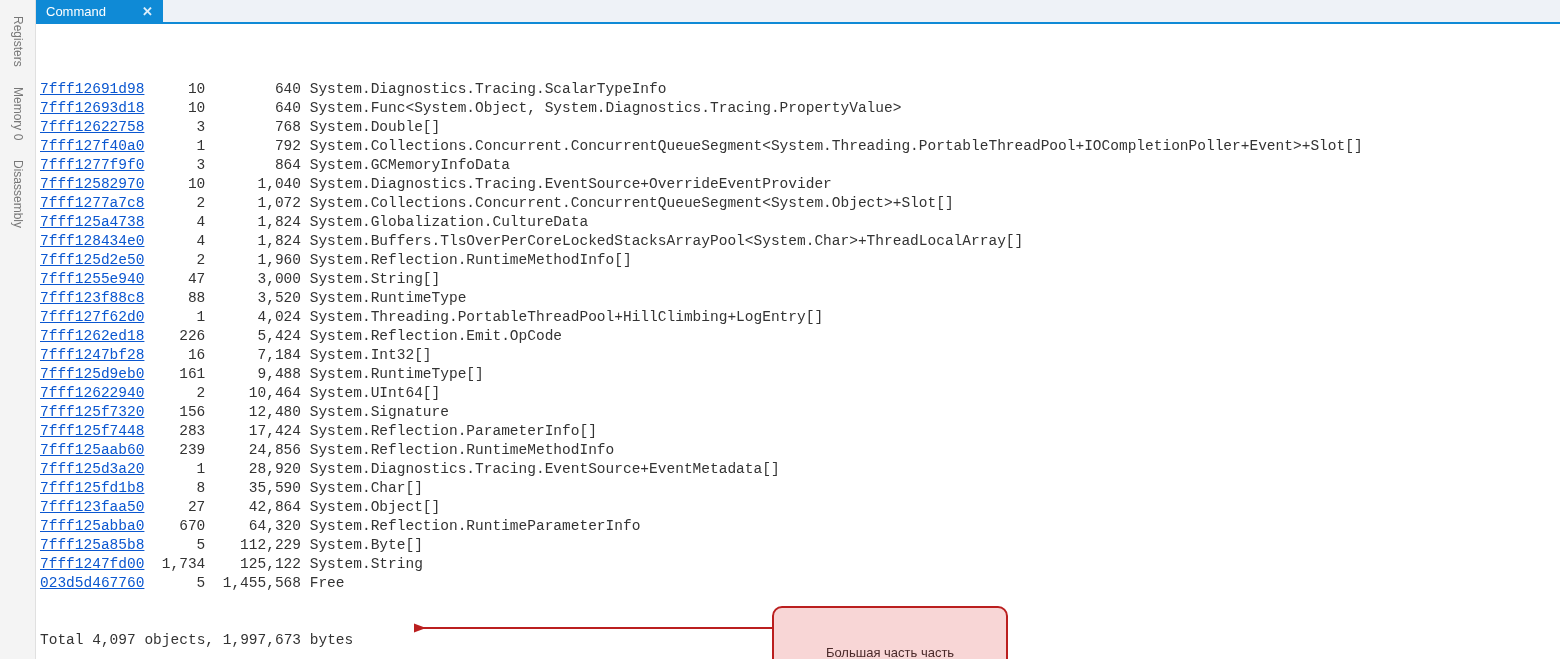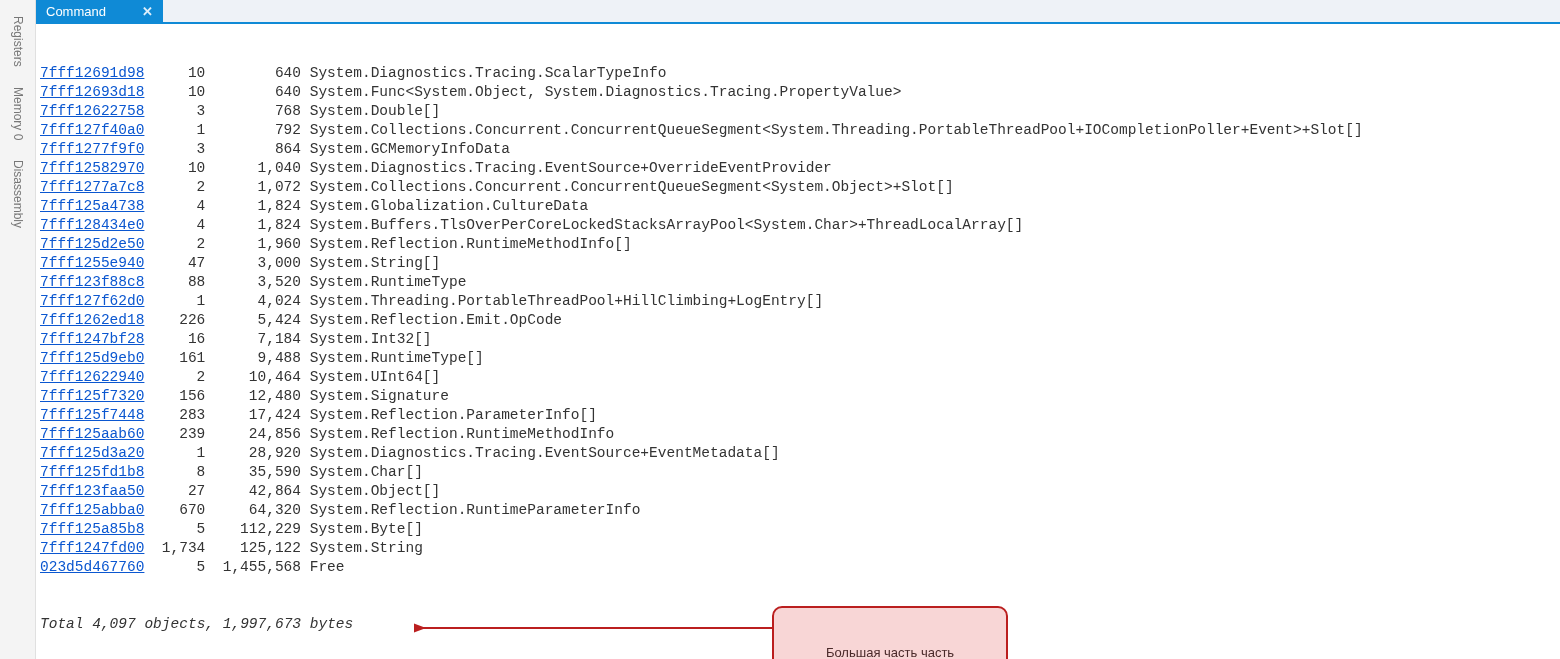--- a/index.html
+++ b/index.html
@@ -65,21 +65,21 @@
   }
   .tab-close {
     color: #dfeffb;
     font-weight: bold;
     cursor: pointer;
     font-size: 13px;
   }
   .content {
     flex: 1 1 auto;
     overflow: hidden;
-    padding: 2px 4px;
+    padding: 18px 4px;
     white-space: pre;
     line-height: 19px;
     position: relative;
   }
   .row {
     display: block;
   }
   .addr {
     color: #0b57d0;
     text-decoration: underline;
@@ -96,21 +96,20 @@
   .size {
     display: inline-block;
     width: 10ch;
     text-align: right;
   }
   .txt {
     white-space: pre;
   }
   .total-line {
     color: #333;
-    font-style: italic;
   }
   
   .callout {
     position: absolute;
     left: 736px;
     top: 582px;
     width: 236px;
     background: #f8d6d6;
     border: 2px solid #bb1f1f;
     border-radius: 10px;

